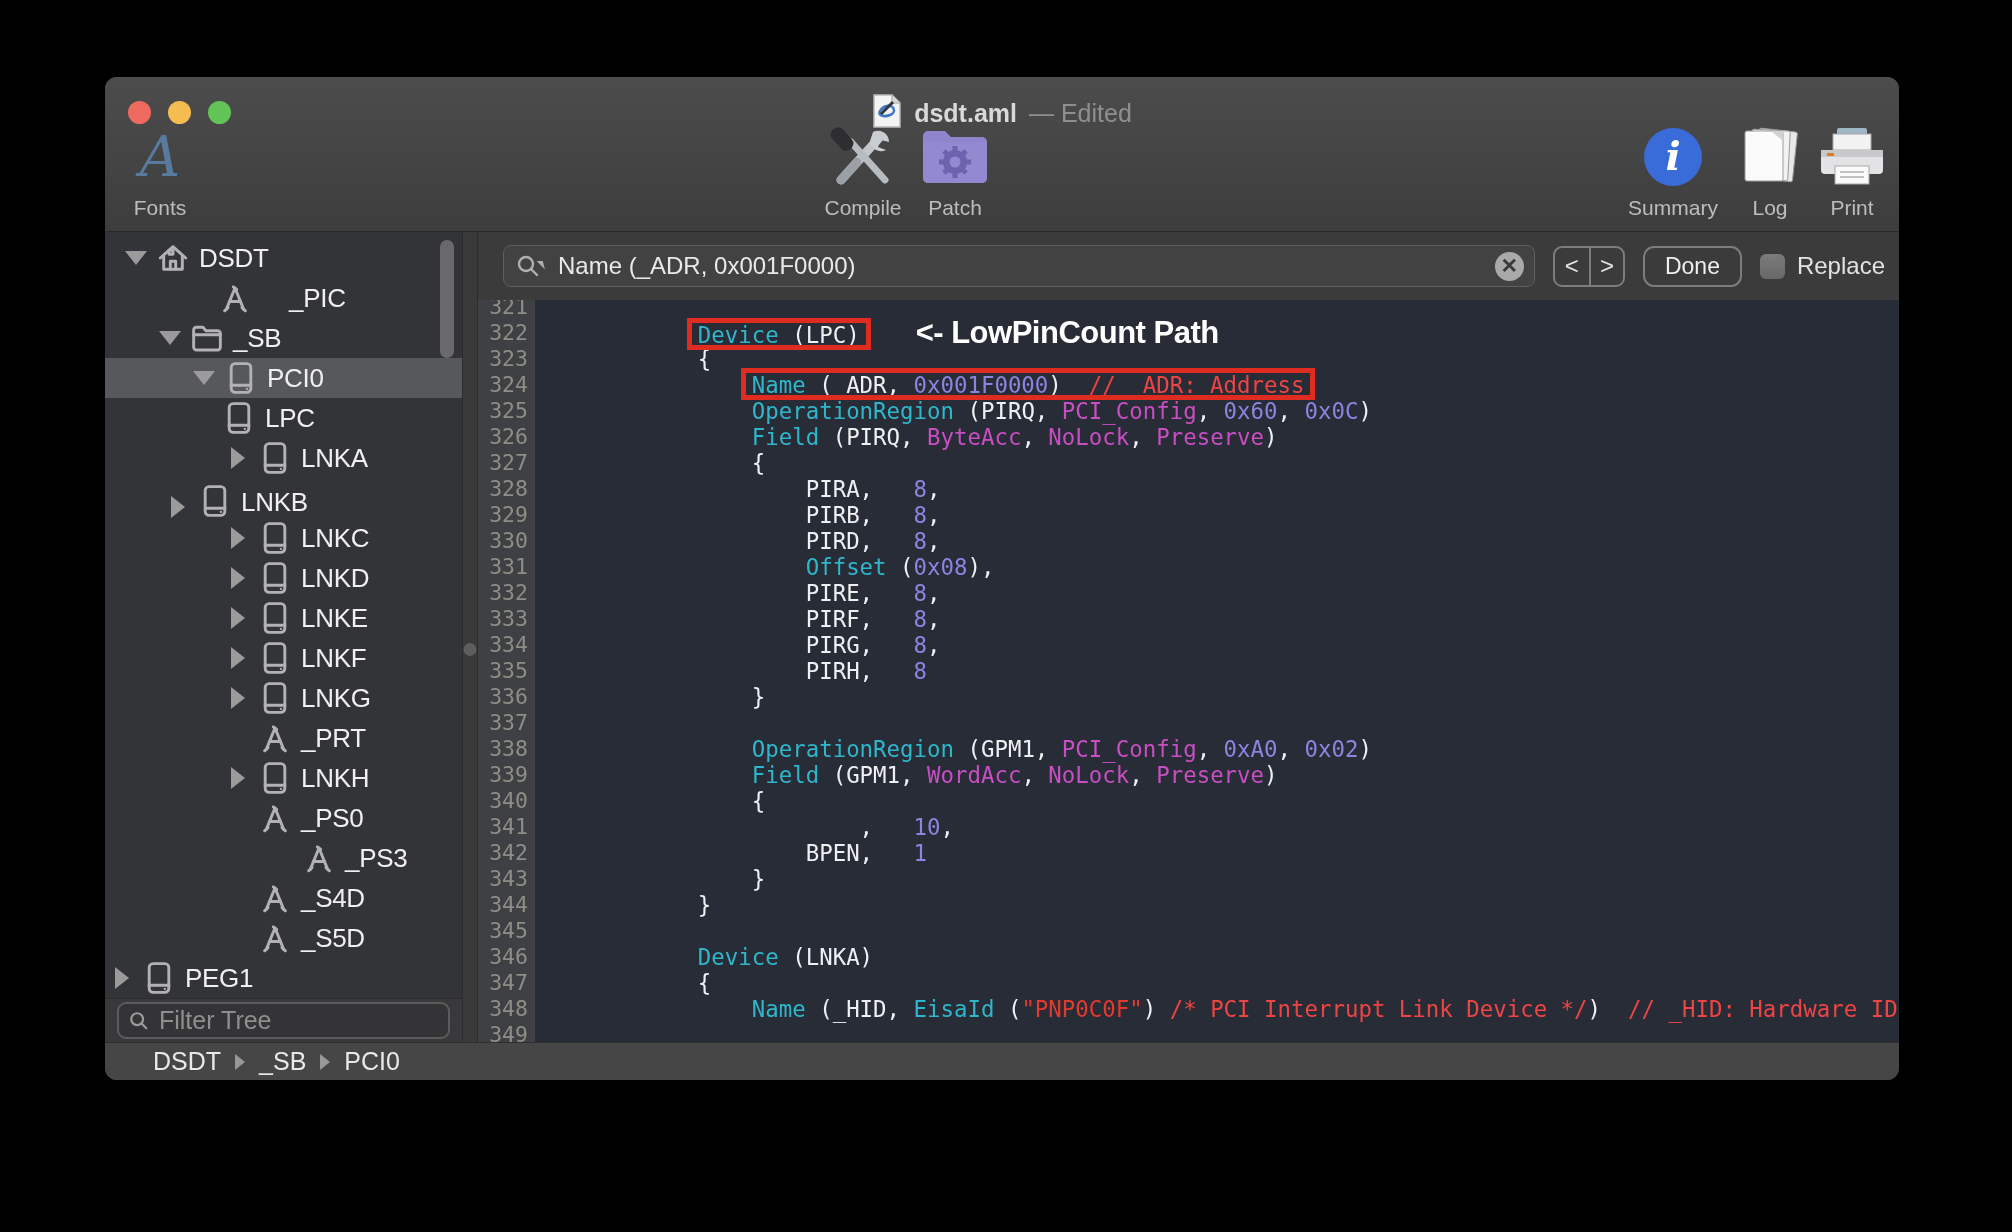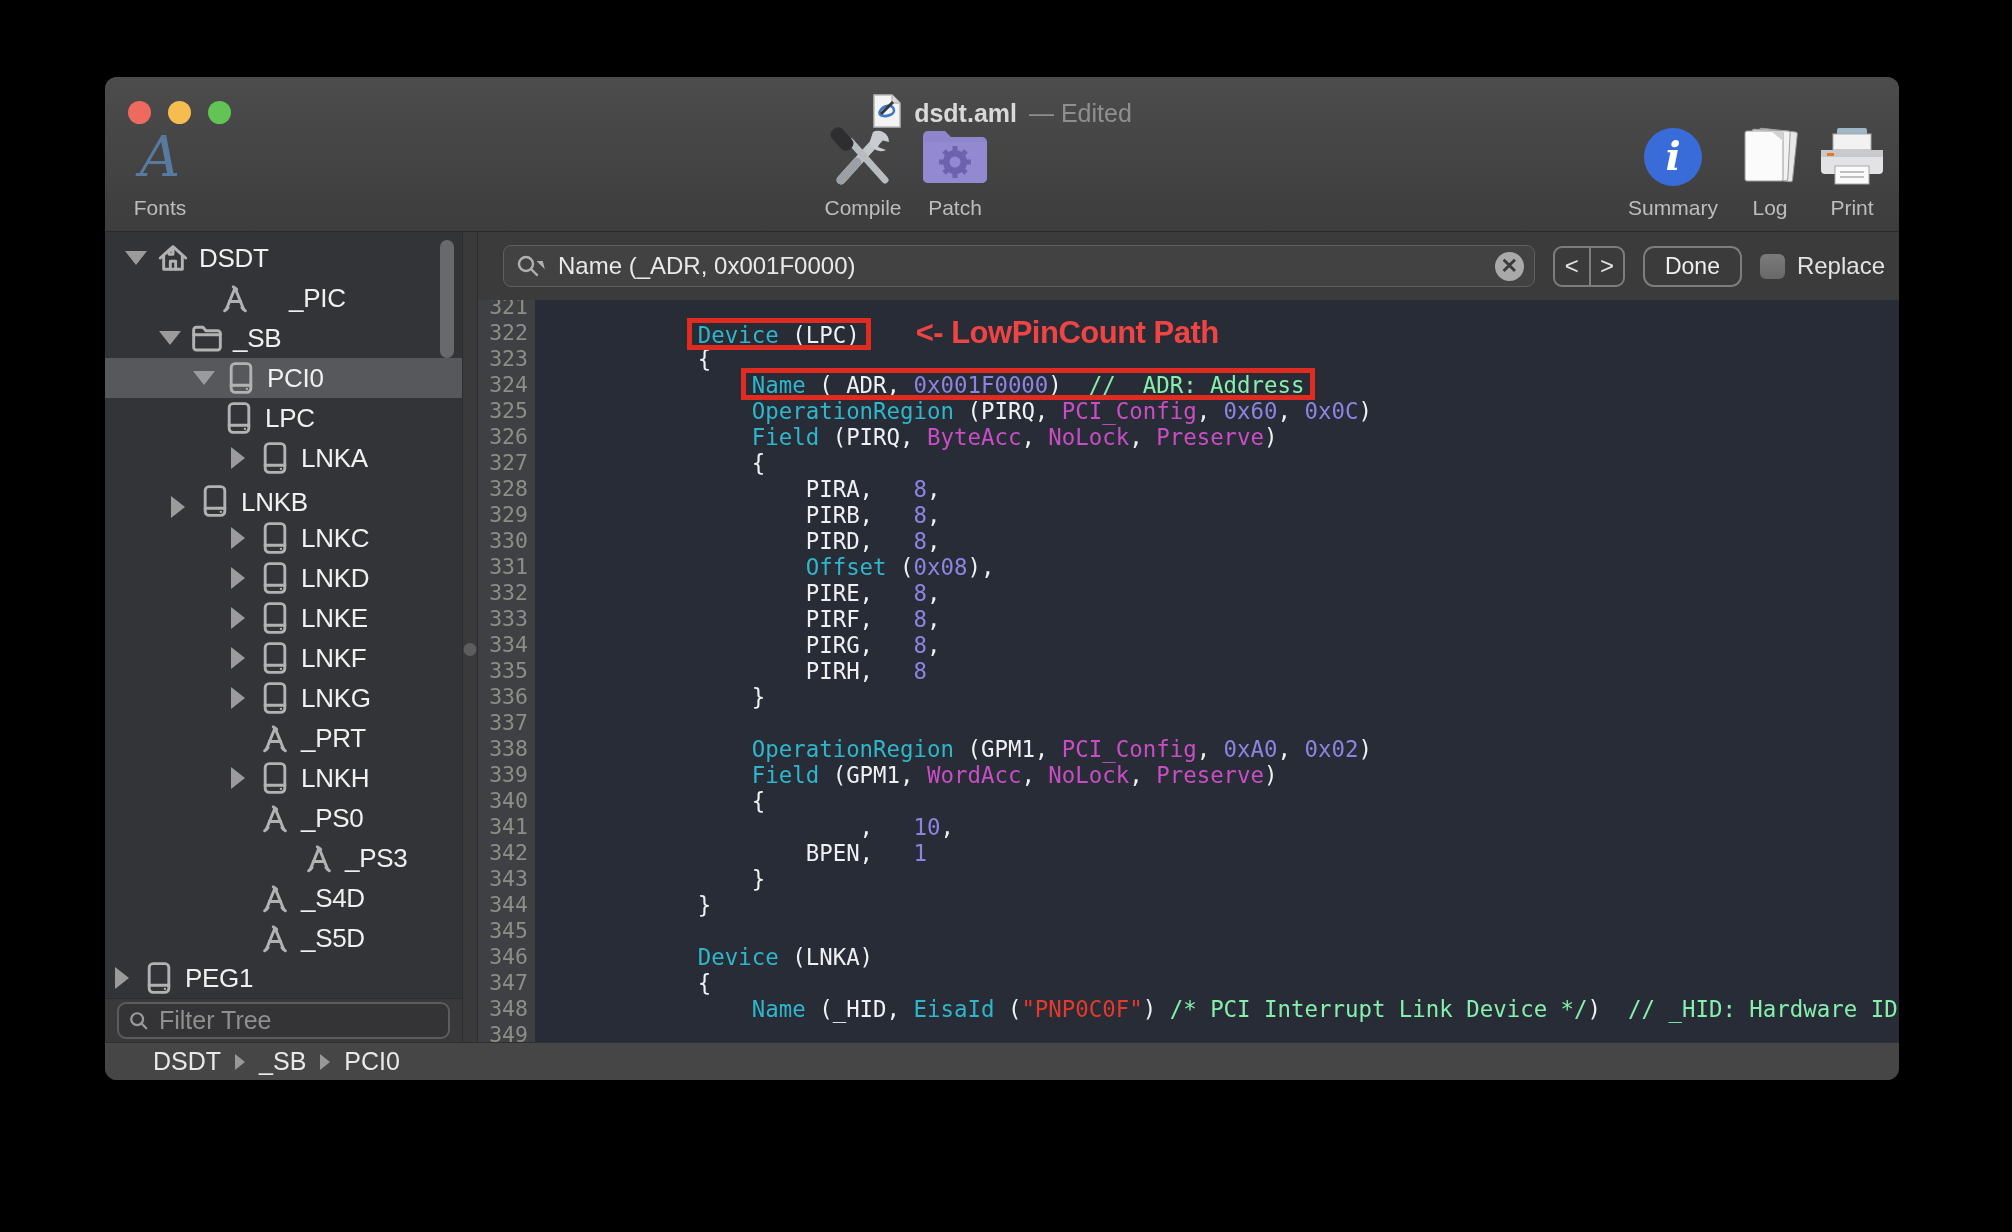--- a/index.html
+++ b/index.html
@@ -86,25 +86,25 @@
   .code-area{flex:1;display:flex;min-height:0;position:relative;overflow:hidden;}
   .gutter{width:57px;flex:0 0 57px;background:#3f4044;position:relative;overflow:hidden;}
   .gutter-inner{position:absolute;top:-6px;left:0;right:7px;text-align:right;}
   .gutter-inner div{height:26px;line-height:26px;font-family:"DejaVu Sans Mono",monospace;
                     font-size:21.5px;color:#8d8e86;}
   .codebg{flex:1;background:#282c36;position:relative;overflow:hidden;}
   .lines{position:absolute;top:-6px;left:55px;right:0;}
   .cl{height:26px;line-height:26px;white-space:pre;font-family:"DejaVu Sans Mono",monospace;
       font-size:22.4px;}
   .k{color:#2fb6cb;} .p{color:#eef0f3;} .n{color:#8c84e0;} .t{color:#c94ec4;}
-  .c{color:#86efac;} .s{color:#e6392d;}
+  .c{color:#ef4444;} .s{color:#e6392d;}
   .bx{position:relative;}
   .bx::before{content:"";position:absolute;left:-11px;right:-11px;top:-4px;bottom:-2px;
               border:5px solid #e02b20;pointer-events:none;}
-  .note{color:#ef4444;font-family:"Liberation Sans",sans-serif;font-weight:700;font-size:31px;
+  .note{color:#ffffff;font-family:"Liberation Sans",sans-serif;font-weight:700;font-size:31px;
         letter-spacing:-.5px;margin-left:56px;}
 
   
   .statusbar{flex:0 0 38px;background:#464646;border-top:1px solid #2f2f2f;display:flex;
              align-items:center;padding-left:48px;gap:14px;}
   .crumb{font-size:25px;color:#e9e9e9;}
   .crumb-sep{width:0;height:0;border-top:8px solid transparent;border-bottom:8px solid transparent;
              border-left:10px solid #989898;}
 </style>
 </head>

